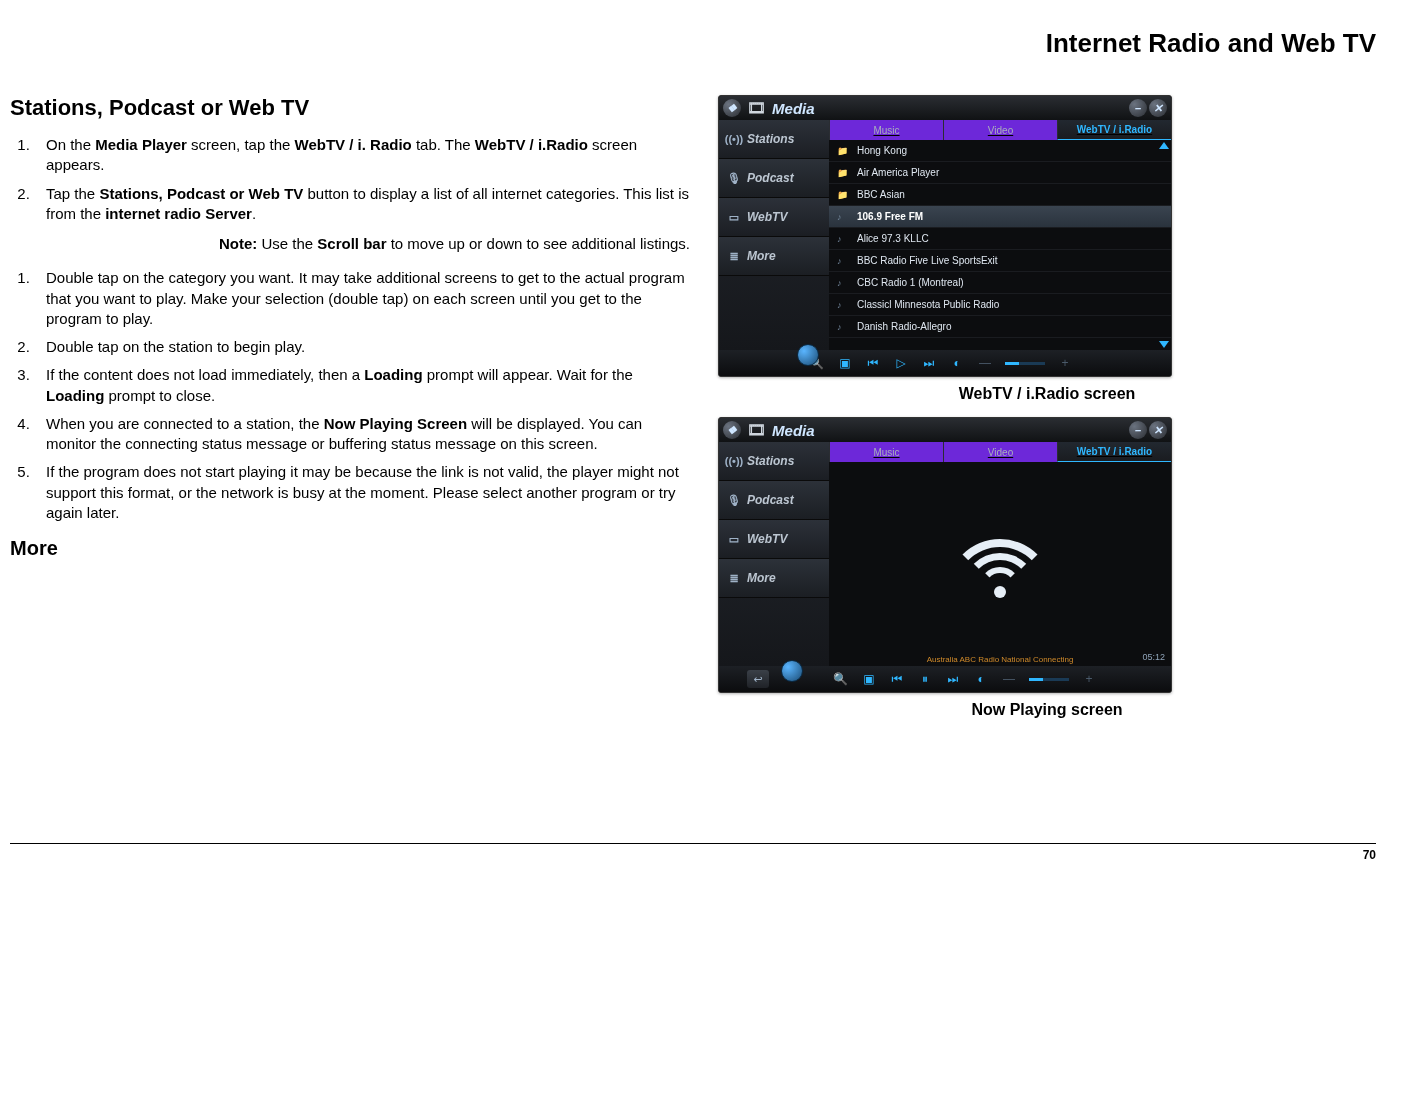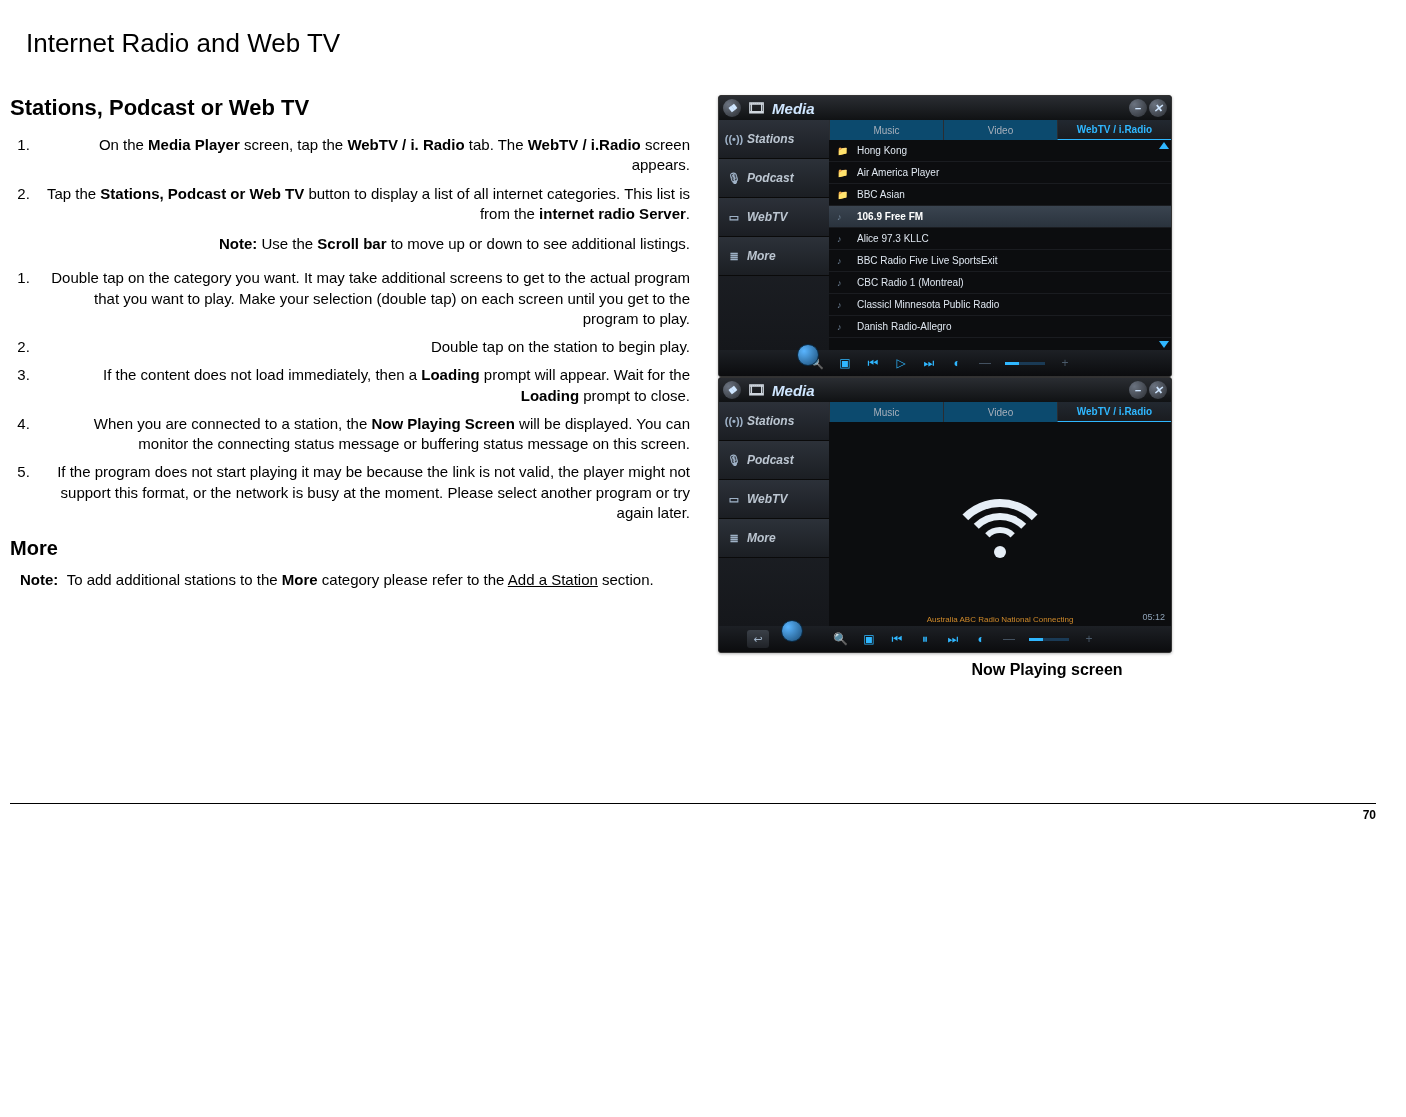--- a/index.html
+++ b/index.html
@@ -6,22 +6,23 @@
     font-family: Arial, Helvetica, sans-serif;
     margin: 0;
     padding: 10px 30px 10px 10px;
     font-size: 15px;
     color: #000;
     width: 1406px;
     box-sizing: border-box;
   }
   h1 {
     font-size: 26px;
-    font-weight: normal;
+    font-weight: bold;
     margin: 18px 0 28px 16px;
+    text-align: right;
   }
   h2 {
     font-size: 22px;
     font-weight: bold;
     margin: 8px 0 14px 0;
   }
   h3 {
     font-size: 20px;
     font-weight: bold;
     margin: 14px 0 10px 0;
@@ -38,21 +39,20 @@
     padding-top: 8px;
   }
   ol {
     padding-left: 24px;
     margin: 6px 0;
   }
   ol li {
     padding-left: 12px;
     margin-bottom: 8px;
     line-height: 1.35;
-    text-align: right;
   }
   .note {
     margin: 10px 0;
     line-height: 1.35;
     text-align: right;
   }
   .note2 {
     margin: 10px 0;
     line-height: 1.35;
     padding-left: 54px;
@@ -87,22 +87,23 @@
   .titlebar .tb-left { display:flex; align-items:center; gap:6px; }
   .titlebar .tb-right { margin-left:auto; display:flex; gap:2px; }
   .tb-btn {
     width:18px; height:18px; border-radius:50%;
     background: radial-gradient(circle at 30% 30%, #6b7380, #2a2d32);
     color:#cfe6ff; font-size:11px; display:flex; align-items:center; justify-content:center;
   }
   .tabs {
     display: flex;
     height: 20px;
-    background: #0c4a6e;
+    background: #6d28d9;
     margin-left: 110px;
+    text-decoration: underline;
   }
   .tab {
     flex:1; text-align:center; font-size:10px; color:#a8b0bb;
     display:flex; align-items:center; justify-content:center;
     border-left:1px solid #2a2d32;
   }
   .tab.active {
     color:#2fb7ff;
     border-bottom:1px solid #2fb7ff;
     font-weight:bold;
@@ -250,21 +251,20 @@
         <li>Double tap on the category you want.  It may take additional screens to get to the actual program that you want to play.  Make your selection (double tap) on each screen until you get to the program to play.</li>
         <li>Double tap on the station to begin play.</li>
         <li>If the content does not load immediately, then a <b>Loading</b> prompt will appear.  Wait for the <b>Loading</b> prompt to close.</li>
         <li>When you are connected to a station, the <b>Now Playing Screen</b> will be displayed.  You can monitor the connecting status message or buffering status message on this screen.</li>
         <li>If the program does not start playing it may be because the link is not valid, the player might not support this format, or the network is busy at the moment.  Please select another program or try again later.</li>
       </ol>
 
     <h3>More</h3>
 
 
-    <p class="note2"><b>Note:</b>&nbsp;&nbsp;To add additional stations to the <b>More</b> category please refer to the <span class="underline">Add a Station</span> section.</p>
 
   </div>
 
   <div class="right">
 
     <div class="screenshot">
       <div class="titlebar">
         <div class="tb-left">
           <span class="tb-btn">❖</span>
           <span style="font-style:normal;color:#cfd6de;">🎞</span>
@@ -350,20 +350,21 @@
         <span class="tb-icon">▣</span>
         <span class="tb-icon">⏮</span>
         <span class="tb-icon">▷</span>
         <span class="tb-icon">⏭</span>
         <span class="tb-icon">◐</span>
         <span class="tb-icon" style="color:#4a5a6a;">—</span>
         <div class="vol-bar"></div>
         <span class="tb-icon" style="color:#4a5a6a;">+</span>
       </div>
     </div>
+    <div class="caption">WebTV / i.Radio screen</div>
 
     <div class="screenshot">
       <div class="titlebar">
         <div class="tb-left">
           <span class="tb-btn">❖</span>
           <span style="font-style:normal;color:#cfd6de;">🎞</span>
           <span>Media</span>
         </div>
         <div class="tb-right">
           <span class="tb-btn">–</span>

